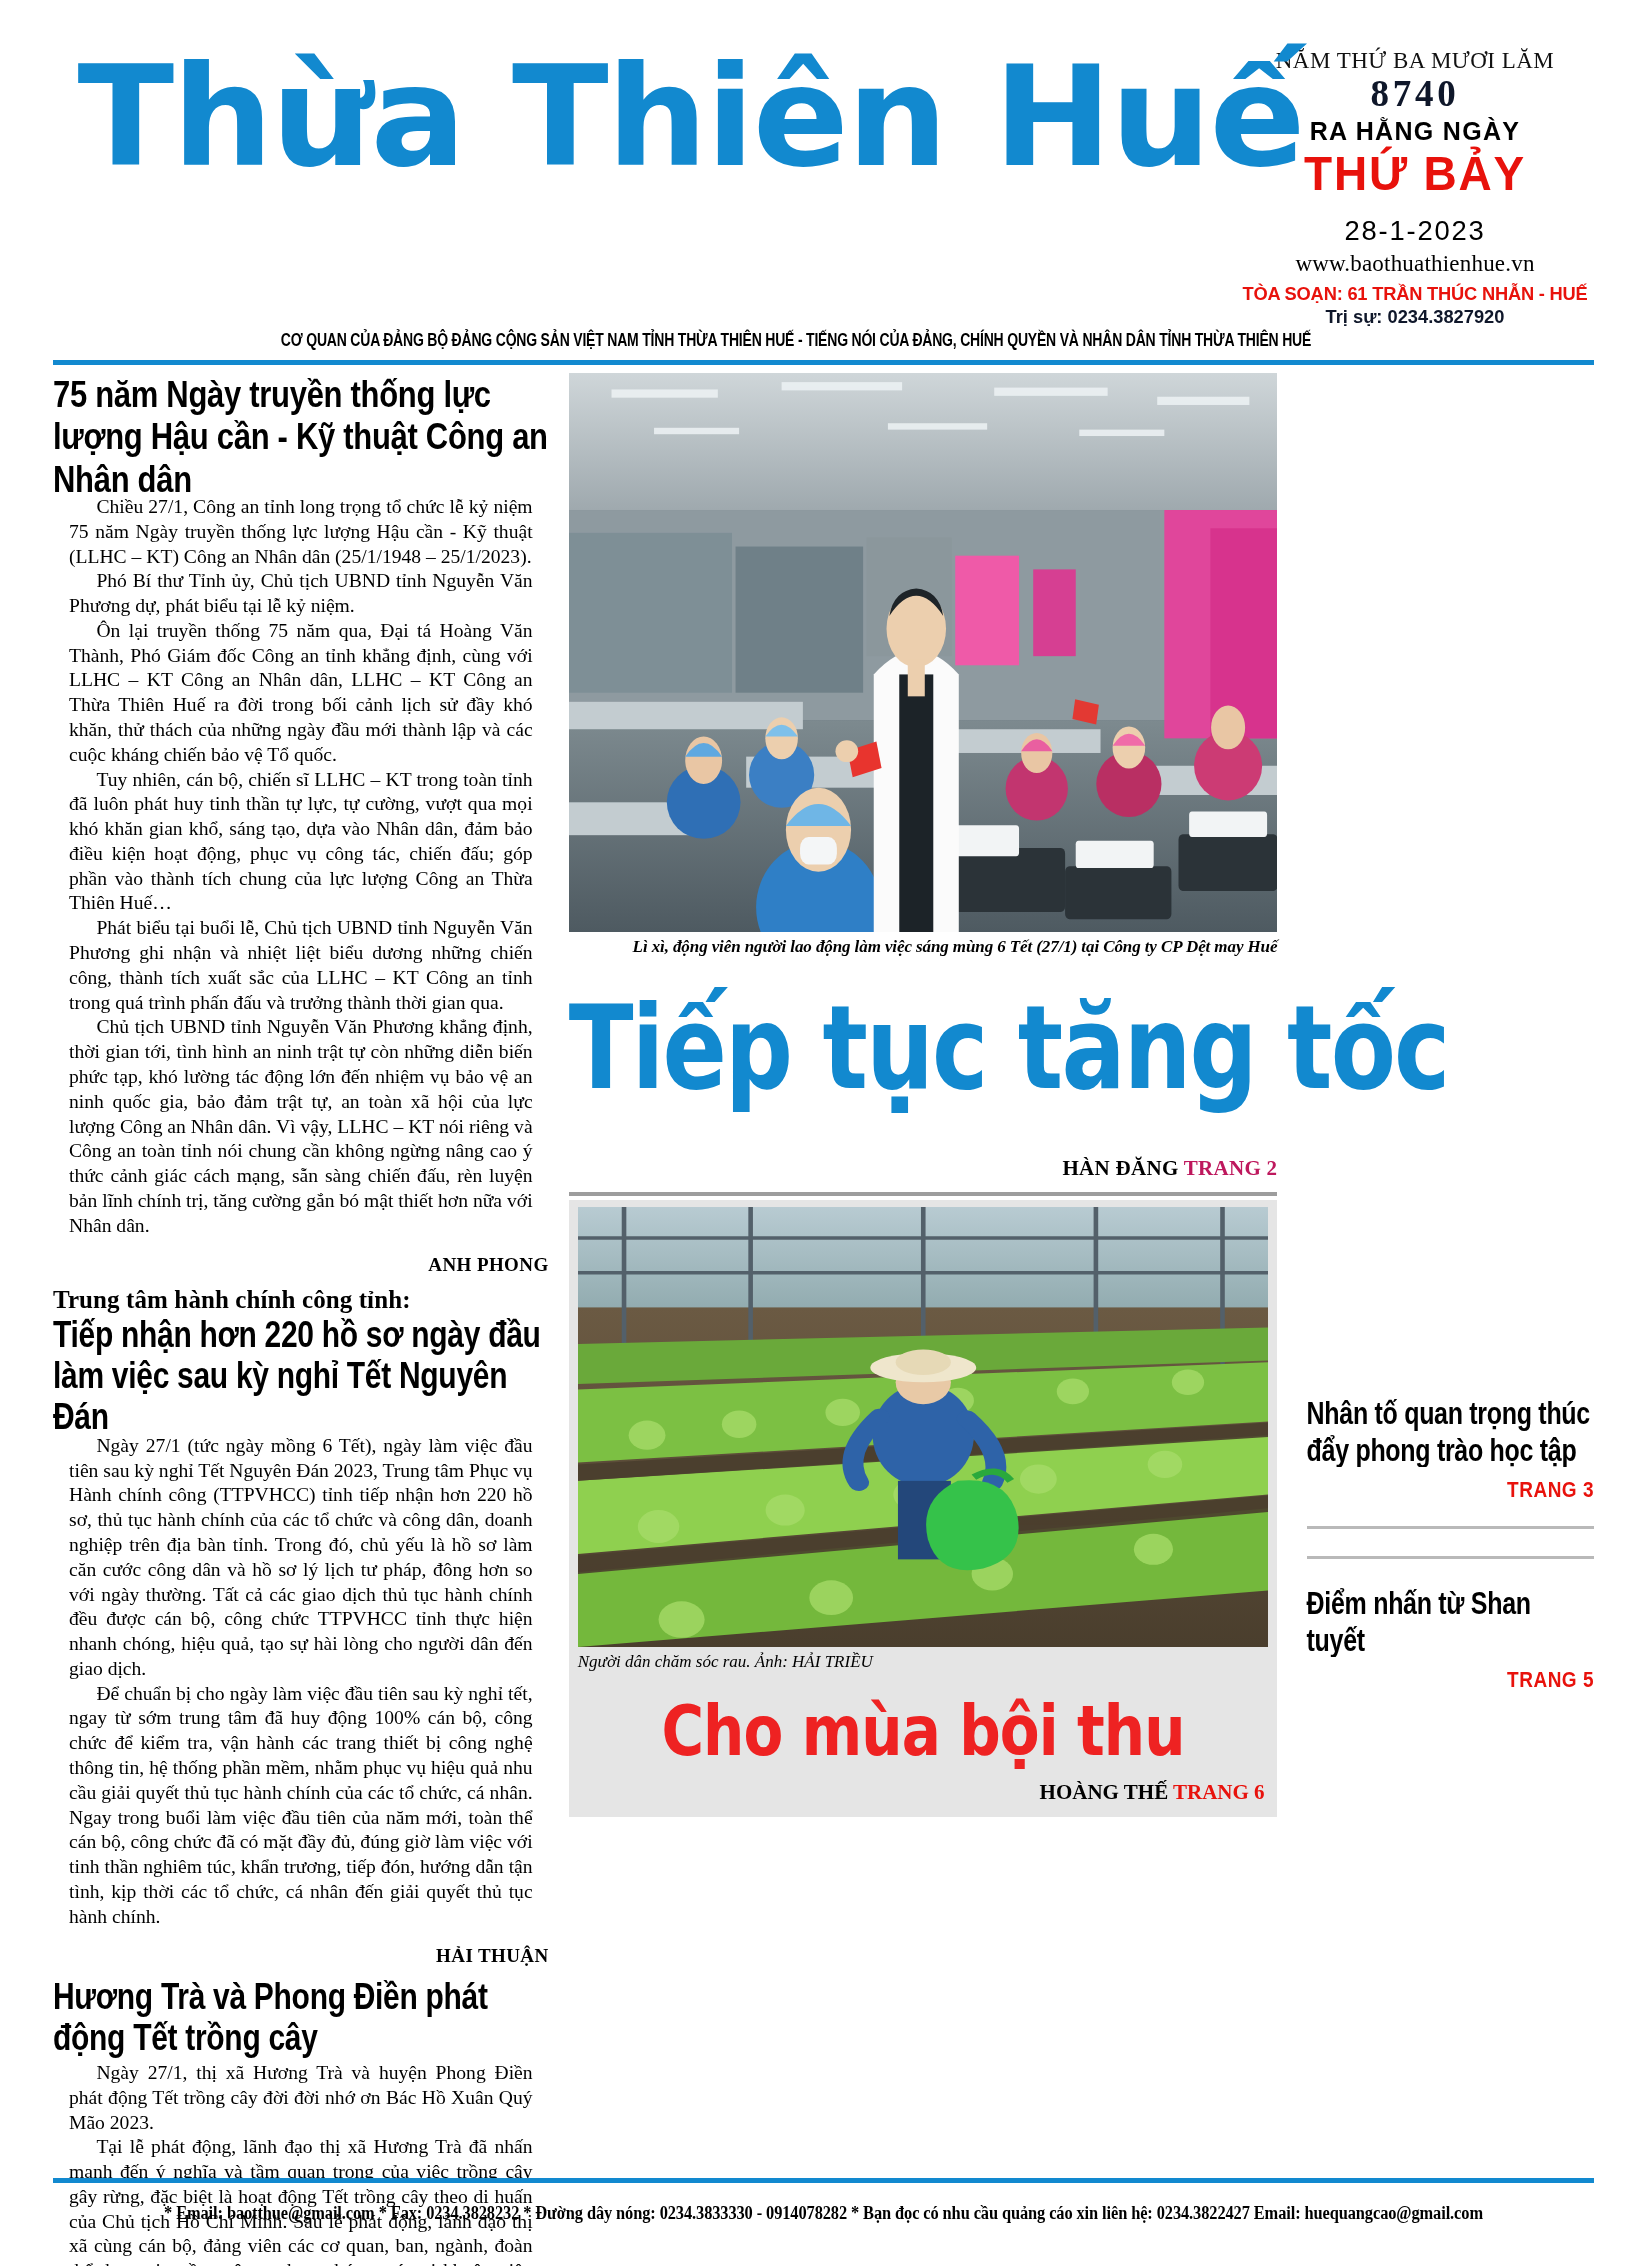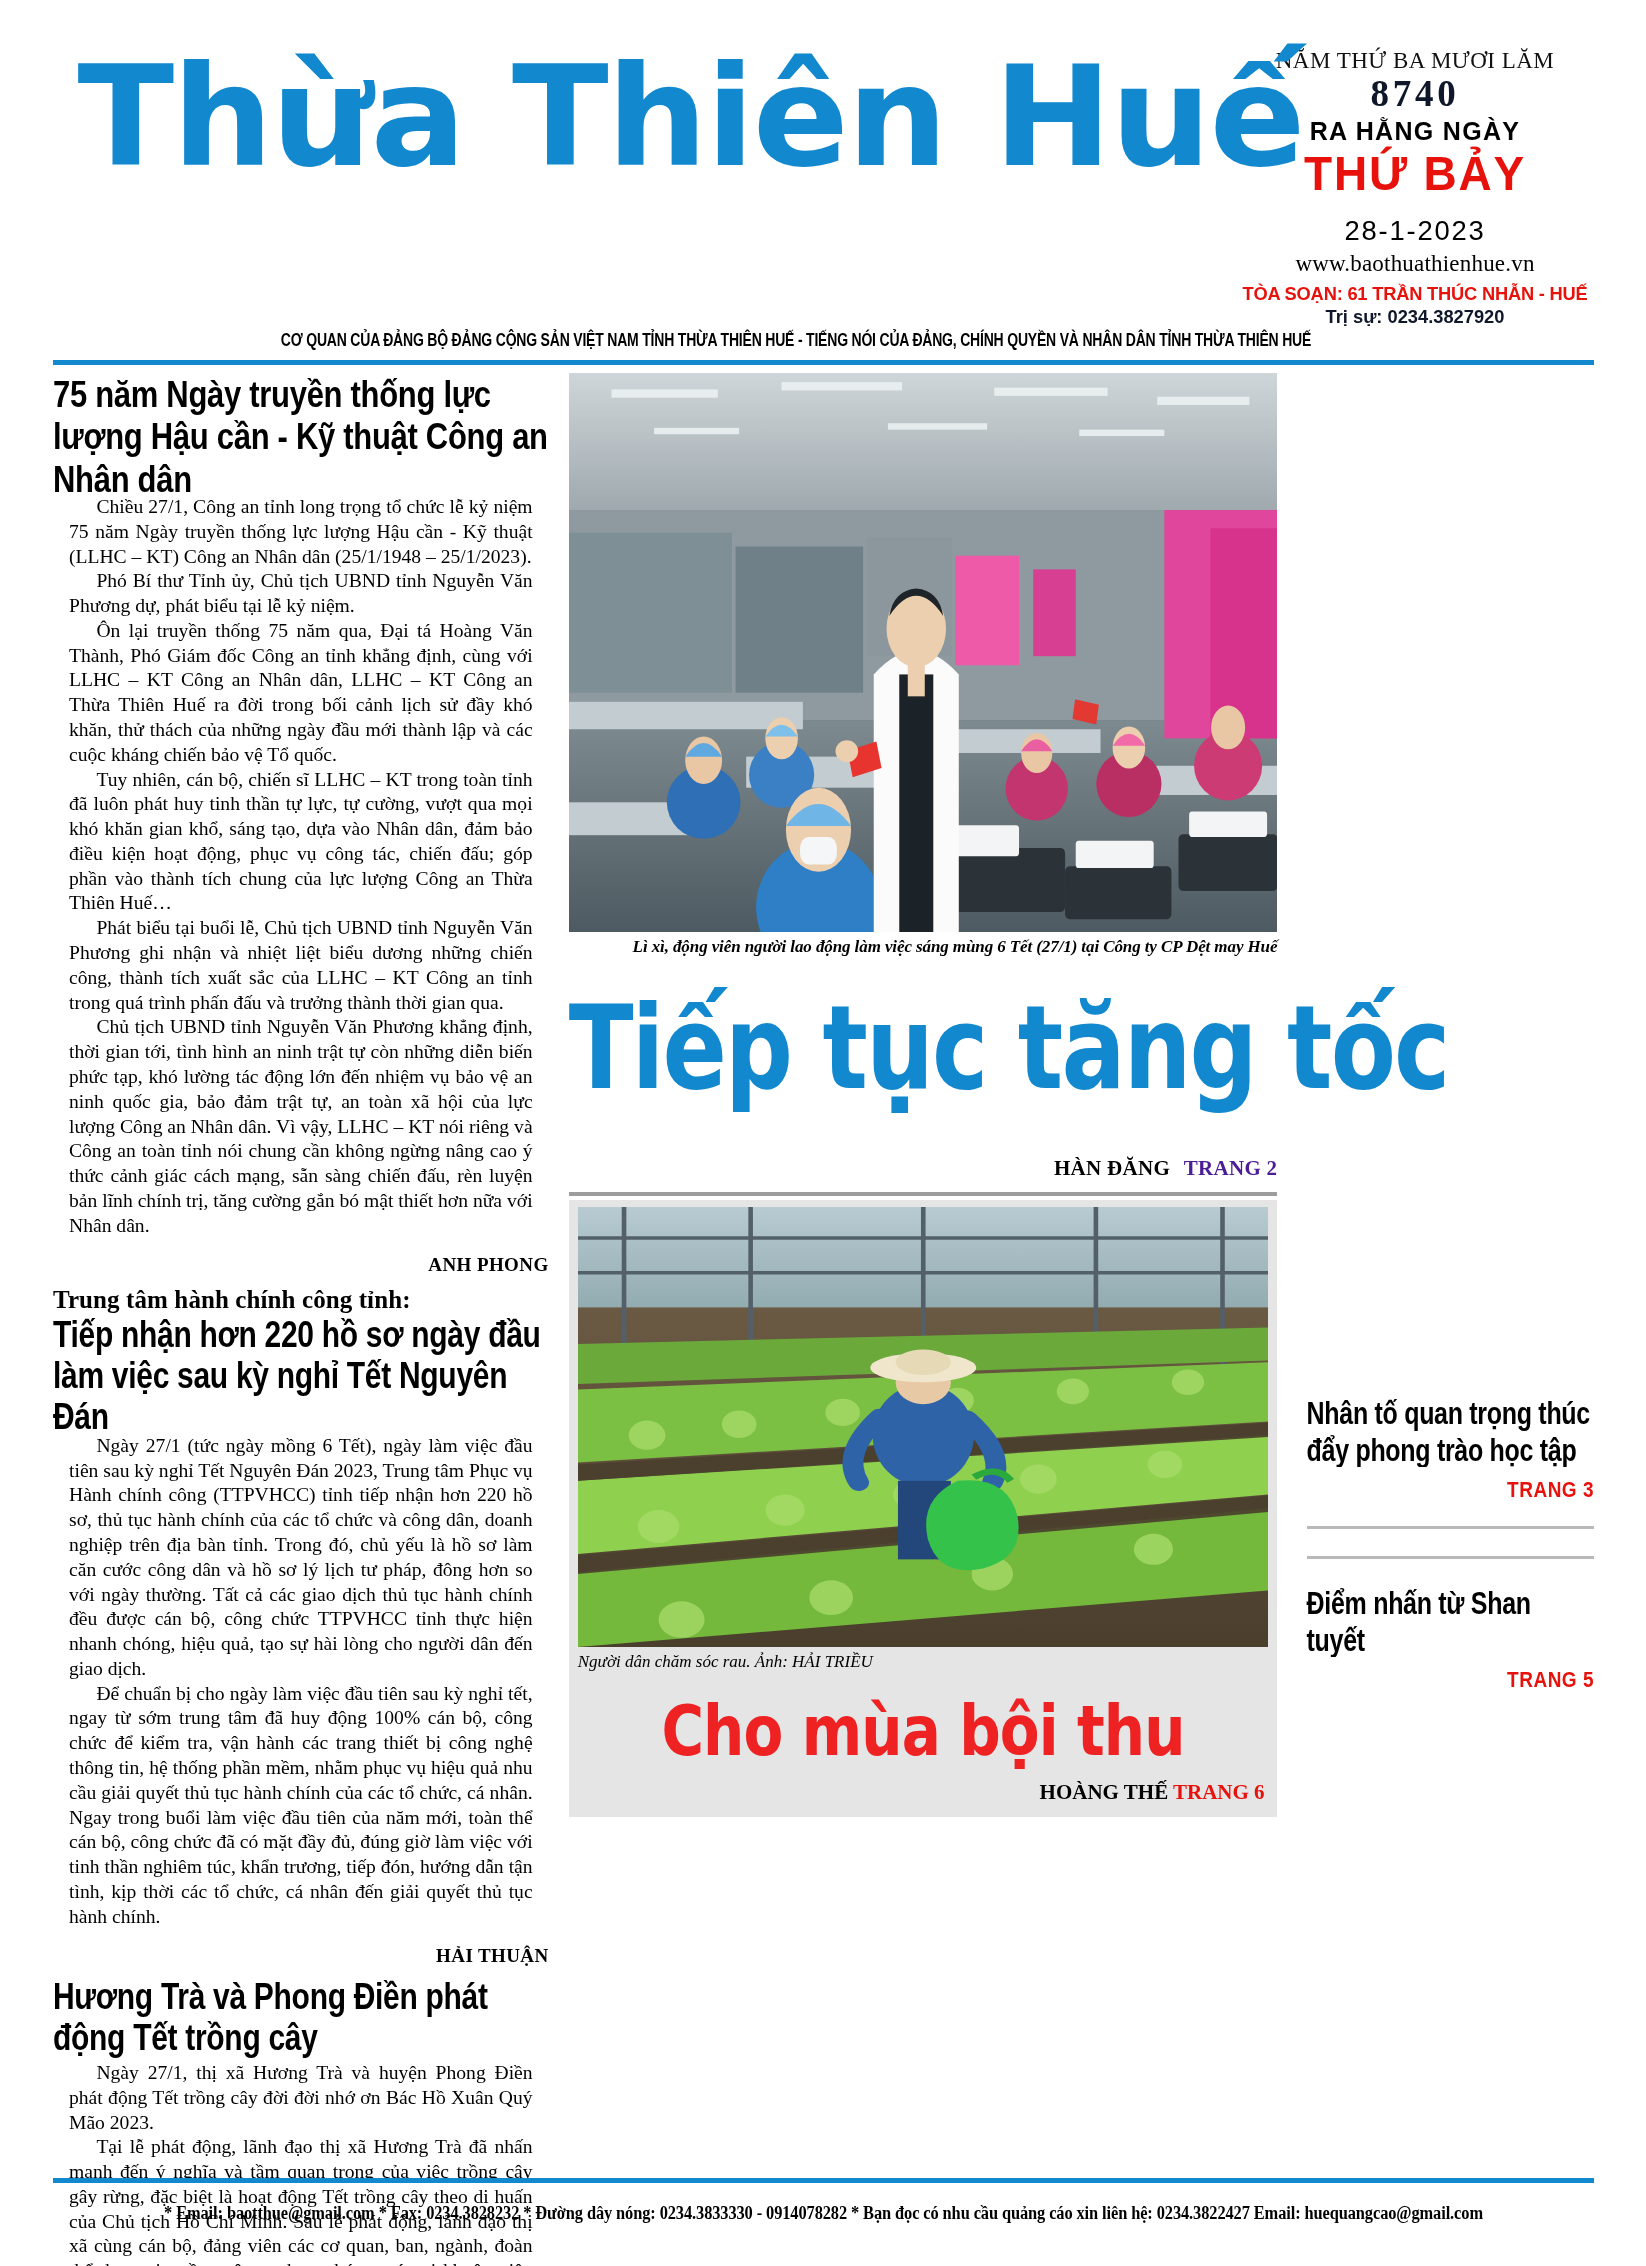--- a/index.html
+++ b/index.html
@@ -190,21 +190,21 @@
     transform-origin:center top;
   }
   .blue-credit {
     font-family:"Liberation Serif", serif;
     font-weight:bold;
     font-size:21px;
     text-align:right;
     margin-top:71px;
     letter-spacing:0.3px;
   }
-  .blue-credit .pg { color:#4c1d95;margin-left:8px; }
+  .blue-credit .pg { color:#be185d; }
   .rule-gray { height:4.6px; background:#9d9d9d; margin-top:11px; }
 
   
   .farm-wrap { margin-top:4px; background:#e5e5e5; padding:7.3px 9.1px 12.8px 9.1px; }
   .photo-farm { width:100%; height:440px; background:#4a7a33; position:relative; overflow:hidden; }
   .farm-caption {
     font-family:"Liberation Serif", serif;
     font-style:italic;
     font-size:17px;
     margin-top:4.6px;

